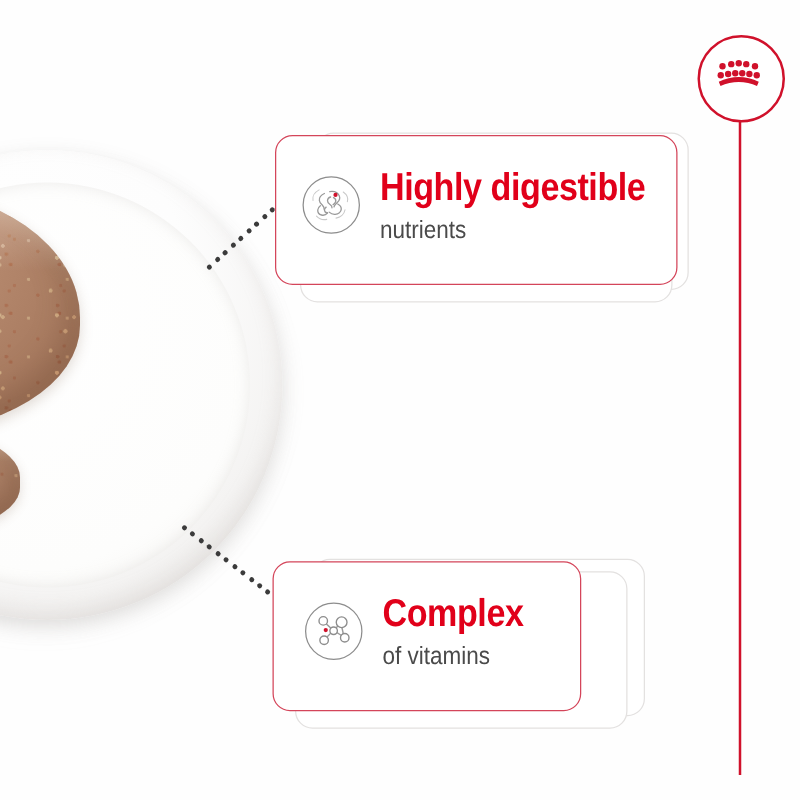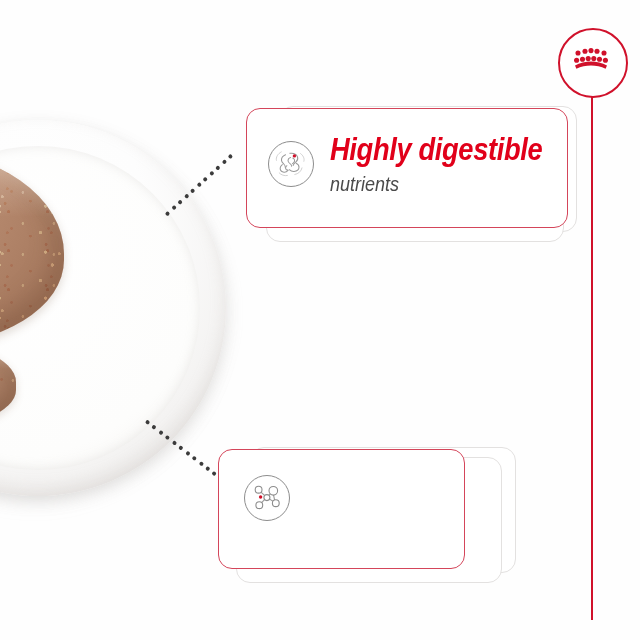--- a/index.html
+++ b/index.html
@@ -147,21 +147,21 @@
       <i style="left: 25.3224px;"></i>
       <i style="left: 33.7633px;"></i>
       <i style="left: 42.2041px;"></i>
       <i style="left: 50.6449px;"></i>
       <i style="left: 59.0857px;"></i>
       <i style="left: 67.5265px;"></i>
       <i style="left: 75.9673px;"></i>
       <i style="left: 84.4081px;"></i>
     </div>
 
-  <div class="card-stack c1" style="left:246px;top:108px;width:330px;height:128px;font-style:italic;">
+  <div class="card-stack c1" style="left:220px;top:108px;width:330px;height:128px;">
     <div class="layer back2" style="left:33px;top:-2px;width:296px;height:124px;"></div>
     <div class="layer back1" style="left:20px;top:8px;width:296px;height:124px;"></div>
     <div class="layer front" style="left:0px;top:0px;width:320px;height:118px;"></div>
 
     <div class="card-body" style="left:22px;top:26px;">
       <div class="icon-circle">
         <svg viewBox="0 0 44 44" width="44" height="44" aria-hidden="true">
           <g fill="none" stroke="#9a9a9a" stroke-width="1.05" stroke-linecap="round">
             <path d="M16.5 12.8c-2.6 1.1-4.2 3.4-4.0 5.6 .15 1.7 1.3 2.6 2.3 3.6 1.0 1.0 1.7 2.0 1.5 3.4"></path>
             <path d="M20.8 11.3c3.6-.5 6.6 1.0 7.6 3.3 .9 2.1-.1 4.0-1.4 5.2-1.3 1.2-2.6 2.1-2.8 3.7"></path>
@@ -204,20 +204,24 @@
           </g>
           <g fill="#ffffff" stroke="#8d8d8d" stroke-width="1.1">
             <circle cx="13.6" cy="13.7" r="3.4"></circle>
             <circle cx="28.3" cy="14.8" r="4.3"></circle>
             <circle cx="21.9" cy="21.6" r="3.0"></circle>
             <circle cx="30.8" cy="27.2" r="3.4"></circle>
             <circle cx="14.3" cy="29.2" r="3.4"></circle>
           </g>
           <circle cx="15.6" cy="21.0" r="1.7" fill="#d0112b"></circle>
         </svg>
+      </div>
+      <div class="card-text">
+        <div class="card-title">Complex</div>
+        <div class="card-sub">of vitamins</div>
       </div>
     </div>
   </div>
 
   <div class="brand-line"></div>
   <div class="brand-badge">
     <svg viewBox="0 0 62 62" width="62" height="62" aria-hidden="true">
       <g fill="#d0112b">
         <circle cx="18.0" cy="23.0" r="2.55"></circle>
         <circle cx="25.0" cy="21.3" r="2.55"></circle>

